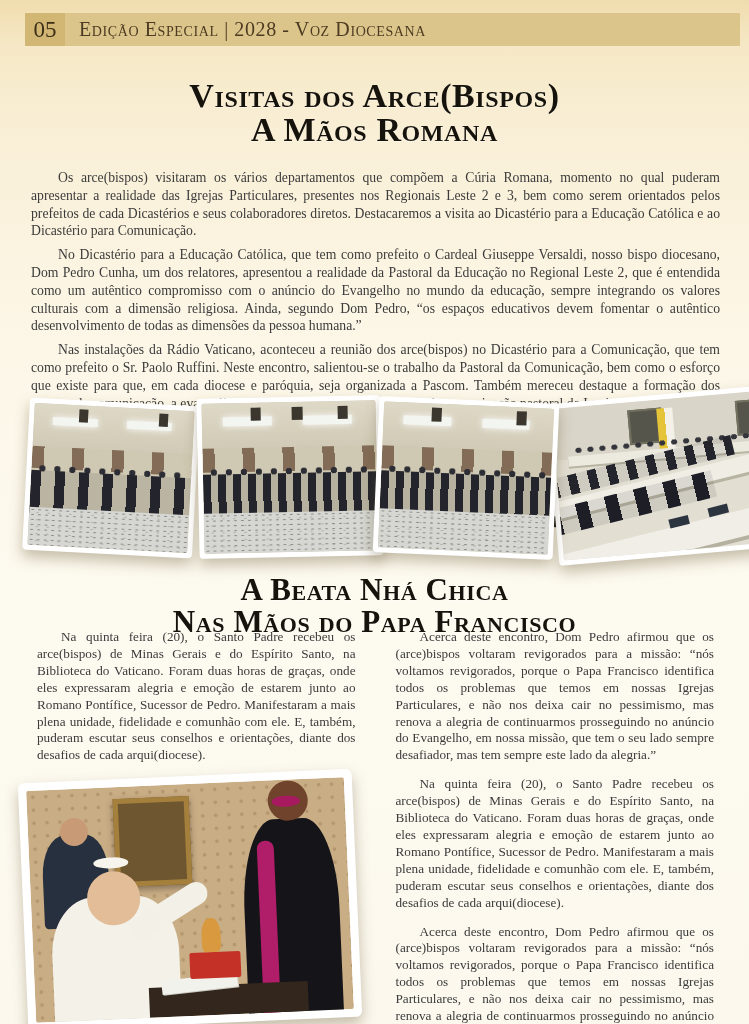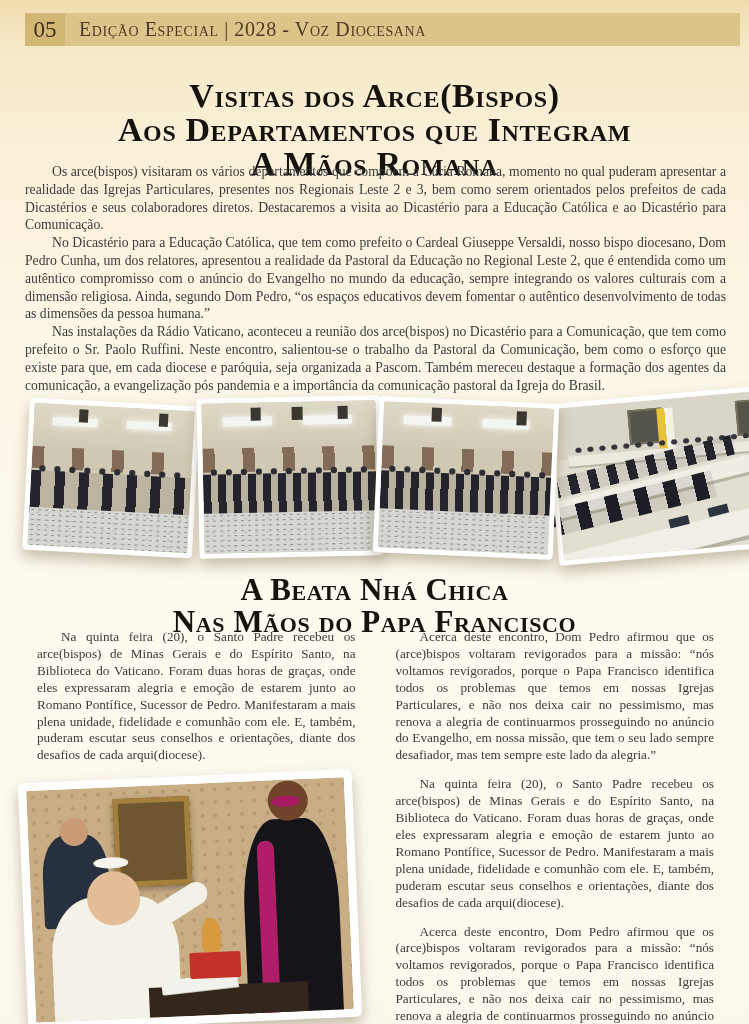--- a/index.html
+++ b/index.html
@@ -20,21 +20,21 @@
   
   .title1,.title2{text-align:center;font-weight:bold;font-variant:small-caps;color:#16120c;
     letter-spacing:.6px;text-shadow:0 1px 0 rgba(255,255,255,.45);}
   .title1{position:absolute;top:56px;left:0;right:0;font-size:34px;line-height:34px;}
   .title2{position:absolute;top:548px;left:0;right:0;font-size:31px;line-height:32px;}
   .tline{display:block;}
 
   
   .bodytext{position:absolute;top:163px;left:25px;right:23px;text-align:justify;color:#3b3b3b;
     font-size:13.7px;line-height:17.8px;}
-  .bodytext p{margin:0;text-indent:27px;}
+  .bodytext p{margin:6px;text-indent:27px;}
   .columns{position:absolute;top:617px;left:25px;right:23px;display:flex;gap:16px;
     text-align:justify;color:#3b3b3b;font-size:13.2px;line-height:16.9px;}
   .col{flex:1;min-width:0;}
   .col p{margin:12px;text-indent:24px;}
 
   
   .photo{position:absolute;background:#fff;border-radius:4px;box-shadow:0 7px 14px rgba(95,78,40,.35);
     padding:5px;box-sizing:border-box;}
   .scene{position:relative;width:100%;height:100%;overflow:hidden;border-radius:2px;}
   .abs{position:absolute;}
@@ -122,21 +122,20 @@
 
 <div class="page">
 
   <header class="topbar">
     <div class="pagenum">05</div>
     <div class="edition">Edição Especial | 2028 - Voz Diocesana</div>
   </header>
 
   <h1 class="title1">
     <span class="tline">Visitas dos Arce(Bispos)</span>
-    <span class="tline">Aos Departamentos que Integram</span>
     <span class="tline">A Mãos Romana</span>
   </h1>
 
   <section class="bodytext">
     <p>Os arce(bispos) visitaram os vários departamentos que compõem a Cúria Romana, momento no qual puderam apresentar a realidade das Igrejas Particulares, presentes nos Regionais Leste 2 e 3, bem como serem orientados pelos prefeitos de cada Dicastérios e seus colaboradores diretos. Destacaremos a visita ao Dicastério para a Educação Católica e ao Dicastério para Comunicação.</p>
     <p>No Dicastério para a Educação Católica, que tem como prefeito o Cardeal Giuseppe Versaldi, nosso bispo diocesano, Dom Pedro Cunha, um dos relatores, apresentou a realidade da Pastoral da Educação no Regional Leste 2, que é entendida como um autêntico compromisso com o anúncio do Evangelho no mundo da educação, sempre integrando os valores culturais com a dimensão religiosa. Ainda, segundo Dom Pedro, “os espaços educativos devem fomentar o autêntico desenvolvimento de todas as dimensões da pessoa humana.”</p>
     <p>Nas instalações da Rádio Vaticano, aconteceu a reunião dos arce(bispos) no Dicastério para a Comunicação, que tem como prefeito o Sr. Paolo Ruffini. Neste encontro, salientou-se o trabalho da Pastoral da Comunicação, bem como o esforço que existe para que, em cada diocese e paróquia, seja organizada a Pascom. Também mereceu destaque a formação dos agentes da comunicação, a evangelização pós pandemia e a importância da comunicação pastoral da Igreja do Brasil.</p>
   </section>
 
   <div class="photostrip">

